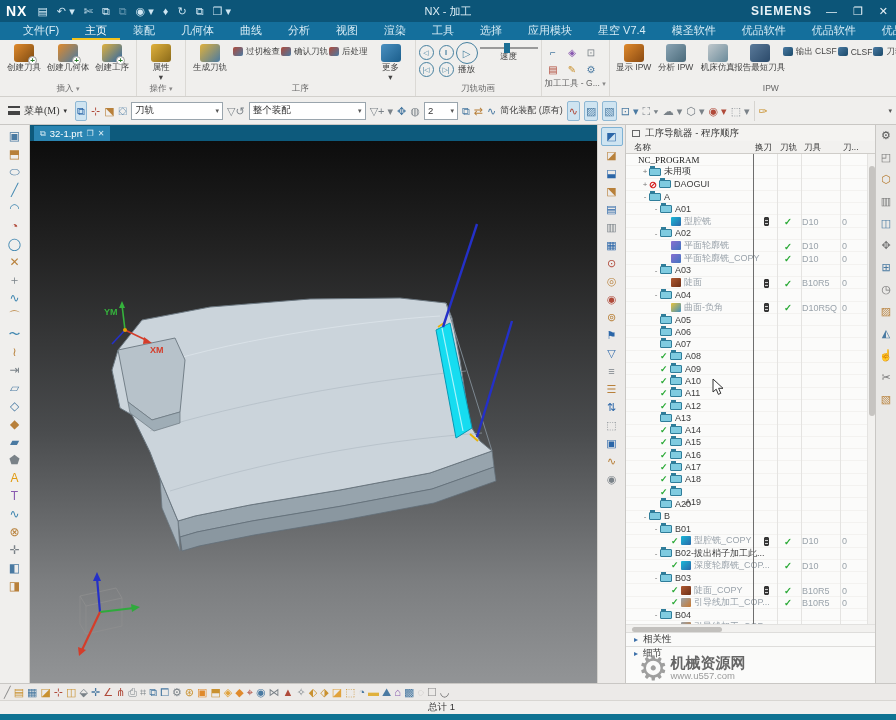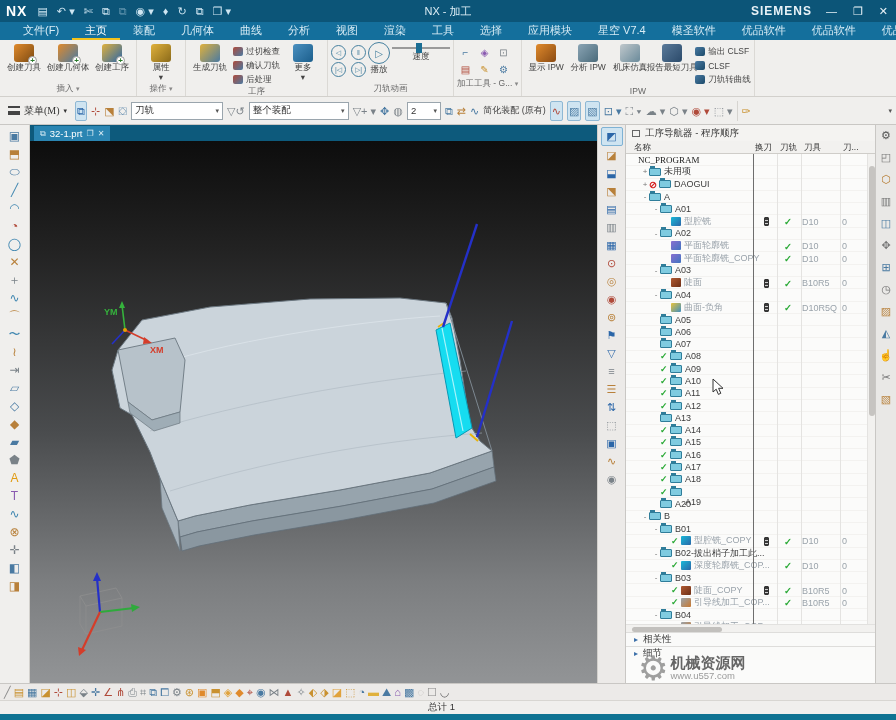--- a/index.html
+++ b/index.html
@@ -26,21 +26,21 @@
   .ribbon { height:57px; background:#f0efed; border-bottom:1px solid #d2d0cc; display:flex; overflow:hidden; }
   .rgroup { display:flex; flex-direction:column; padding:2px 3px 0; position:relative; }
   .rgroup + .rgroup { border-left:1px solid #dbd9d5; }
   .rg-body { flex:1; display:flex; align-items:flex-start; gap:2px; }
   .rg-label { height:13px; font-size:8.5px; color:#666; text-align:center; white-space:nowrap; }
   .rg-label .dd { font-size:7px; color:#888; }
   .bigbtn { width:42px; display:flex; flex-direction:column; align-items:center; gap:1px; padding-top:2px; cursor:default; }
   .bigbtn .bic { width:20px; height:18px; border-radius:3px; position:relative; }
   .bigbtn .blab { font-size:8.5px; color:#444; white-space:nowrap; text-align:center; line-height:1.05; }
   .bic .plus { position:absolute; right:-3px; bottom:-3px; width:9px; height:9px; background:#fefefe; border:1px solid #9a9a9a; border-radius:50%; font-size:8px; line-height:7px; text-align:center; color:#2a7a2a; font-weight:bold;}
-  .smallcol { display:flex; flex-direction:column; gap:1px; padding-top:3px; }
+  .smallcol { display:flex; flex-direction:row; gap:1px; padding-top:3px; }
   .smalltxt { display:flex; align-items:center; gap:3px; font-size:8.5px; color:#444; white-space:nowrap; height:13px; }
   .smalltxt.disabled { color:#b7b5b1; }
   .smalltxt .sic { width:10px; height:9px; border-radius:2px; flex:0 0 auto; }
   .transport { display:flex; flex-direction:column; gap:2px; padding-top:3px; }
   .trow { display:flex; gap:5px; align-items:center; }
   .cbtn { width:15px; height:15px; border:1.4px solid #46809f; border-radius:50%; color:#46809f; font-size:7px; display:flex; align-items:center; justify-content:center; }
   .cbtn.big { width:22px; height:22px; font-size:10px; }
   .playwrap { display:flex; flex-direction:column; align-items:center; }
   .playwrap .blab { font-size:8.5px; color:#444; }
   .slider { width:58px; display:flex; flex-direction:column; align-items:center; gap:2px; padding-top:5px;}
@@ -329,21 +329,21 @@
   </div>
   <span class="t2ic hl" style="color:#2b66a8">⧉</span>
   <span class="t2ic" style="color:#b04a3a">⊹</span>
   <span class="t2ic" style="color:#b8803a">⬔</span>
   <span class="t2ic" style="color:#4a7aa2">⛋</span>
   <div class="combo" style="width:92px">
     <span class="cv">刀轨</span>
       <span class="ca">▾</span>
   </div>
   <span class="t2ic" style="color:#7a8288">▽↺</span>
-  <div class="combo" style="width:100px">
+  <div class="combo" style="width:117px">
     <span class="cv">整个装配</span>
       <span class="ca">▾</span>
   </div>
   <span class="t2ic" style="color:#7a8288">▽+ ▾</span>
   <span class="t2ic" style="color:#4a7aa2">✥</span>
   <span class="t2ic" style="color:#7a8288">◍</span>
   <div class="combo" style="width:34px">
     <span class="cv">2</span>
       <span class="ca">▾</span>
   </div>

